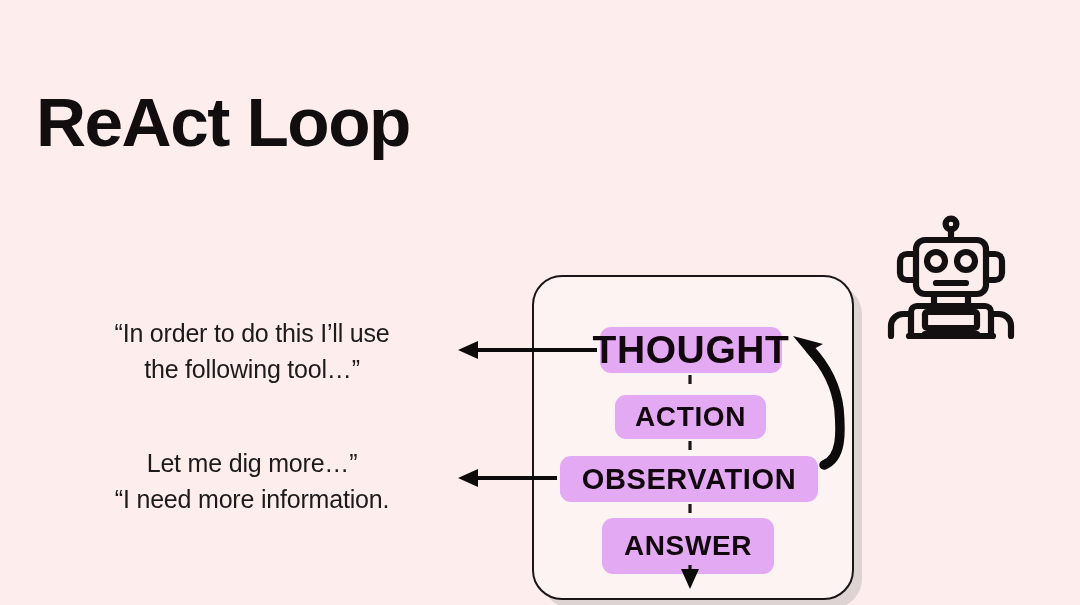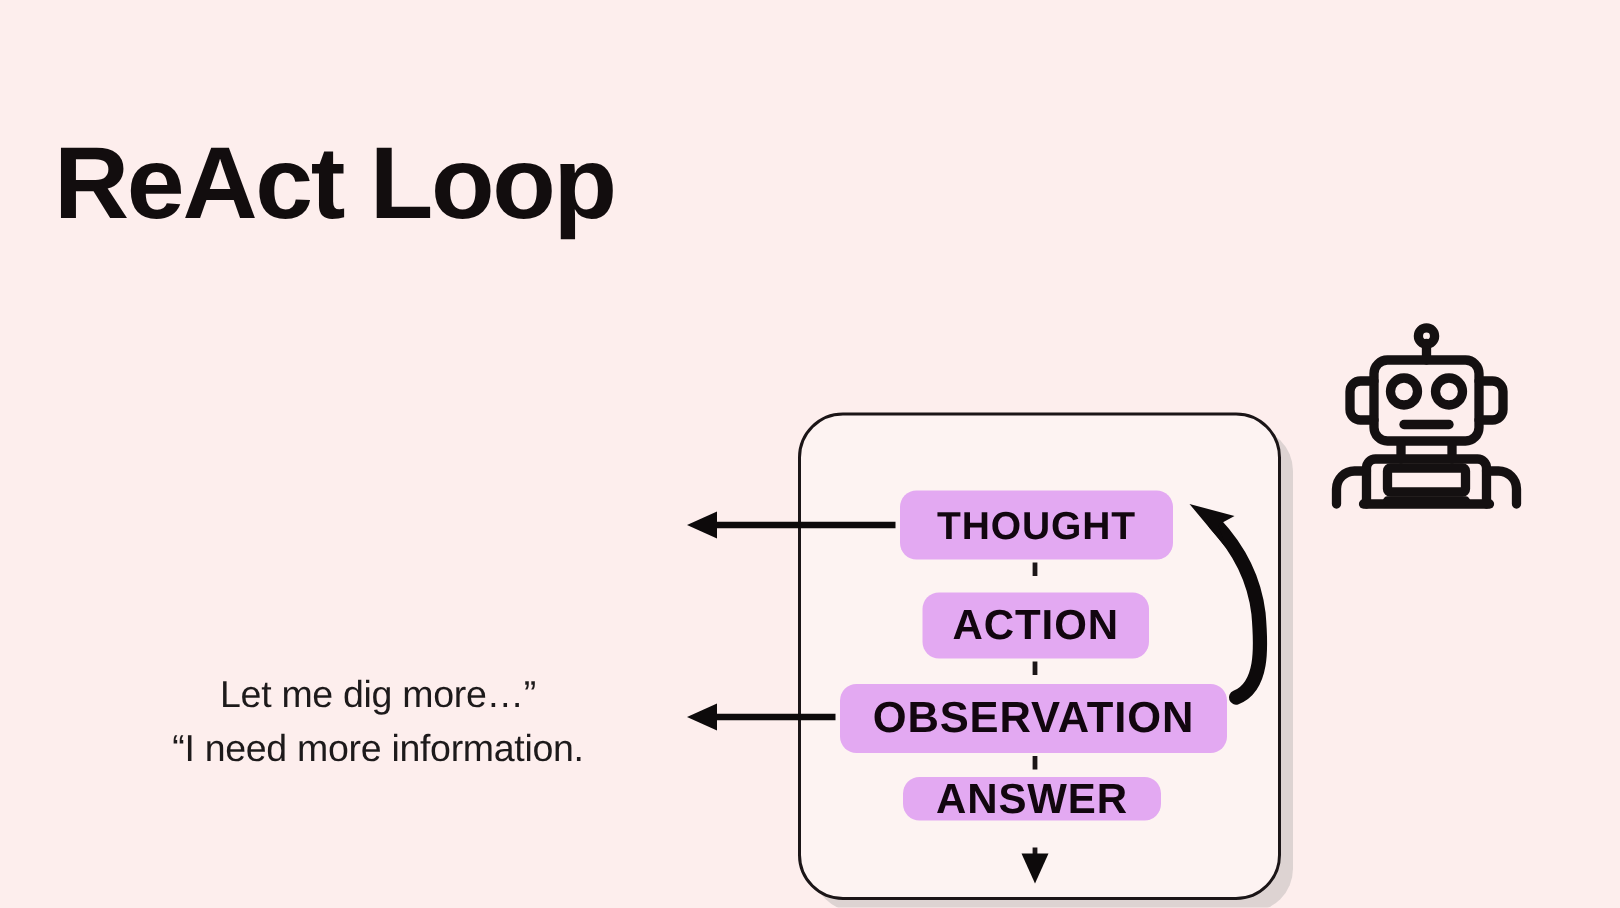--- a/index.html
+++ b/index.html
@@ -86,50 +86,54 @@
     font-weight: 700;
     letter-spacing: 0.6px;
     display: flex;
     align-items: center;
     justify-content: center;
     white-space: nowrap;
     box-sizing: border-box;
   }
   #pill-thought {
     left: 600px;  top: 283px;  width: 182px; height: 46px;
-    font-size: 26px;
+    font-size: 39px;
   }
   #pill-action {
     left: 615px;  top: 351px;  width: 151px; height: 44px;
     font-size: 28px;
   }
   #pill-observation {
     left: 560px;  top: 412px;  width: 258px; height: 46px;
     font-size: 29px;
   }
   #pill-answer {
-    left: 602px;  top: 474px;  width: 172px; height: 29px;
+    left: 602px;  top: 474px;  width: 172px; height: 56px;
     font-size: 28px;
   }
 
   
   #overlay {
     position: absolute;
     left: 0; top: 0;
     width: 1080px; height: 605px;
     pointer-events: none;
   }
 </style>
 </head>
 <body>
 
 <div id="slide">
 
   <div id="page-title">ReAct Loop</div>
 
+  <div class="quote" id="quote-thought">
+    <span class="quote-line">“In order to do this I’ll use</span>
+    <span class="quote-line">the following tool…”</span>
+  </div>
 
   <div class="quote" id="quote-observation">
     <span class="quote-line">Let me dig more…”</span>
     <span class="quote-line">“I need more information.</span>
   </div>
 
   <div id="loop-card"></div>
 
   <div class="pill" id="pill-thought">THOUGHT</div>
   <div class="pill" id="pill-observation">OBSERVATION</div>

